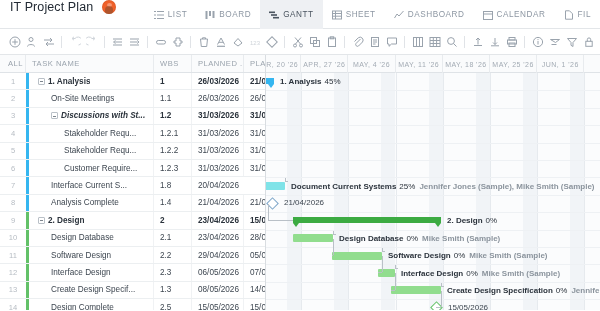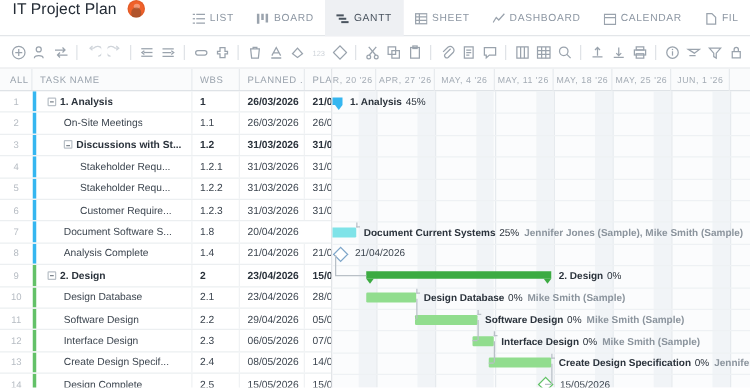--- a/index.html
+++ b/index.html
@@ -496,21 +496,21 @@
               </span>
             </div>
             <div class="cell c-wbs">1.1</div>
             <div class="cell c-ps">26/03/2026</div>
             <div class="cell c-pf">26/03/2026</div>
           </div>
           <div class="grow bold">
             <div class="cell c-all">3</div>
             <div class="cell c-name">
               <span class="cbar" style="background: rgb(53, 182, 240);"></span>
-              <span class="twrap" style="padding-left: 19px;">
+              <span class="twrap" style="padding-left: 19px; font-style: italic;">
                 <span class="toggle"></span>
                 <span class="tname">Discussions with St...</span>
               </span>
             </div>
             <div class="cell c-wbs">1.2</div>
             <div class="cell c-ps">31/03/2026</div>
             <div class="cell c-pf">31/03/2026</div>
           </div>
           <div class="grow">
             <div class="cell c-all">4</div>
@@ -546,21 +546,21 @@
             </div>
             <div class="cell c-wbs">1.2.3</div>
             <div class="cell c-ps">31/03/2026</div>
             <div class="cell c-pf">31/03/2026</div>
           </div>
           <div class="grow">
             <div class="cell c-all">7</div>
             <div class="cell c-name">
               <span class="cbar" style="background: rgb(53, 182, 240);"></span>
               <span class="twrap" style="padding-left: 19px;">
-                <span class="tname">Document Software S...</span>
+                <span class="tname">Interface Current S...</span>
               </span>
             </div>
             <div class="cell c-wbs">1.8</div>
             <div class="cell c-pf">20/04/2026</div>
           </div>
           <div class="grow">
             <div class="cell c-all">8</div>
             <div class="cell c-name">
               <span class="cbar" style="background: rgb(53, 182, 240);"></span>
               <span class="twrap" style="padding-left: 19px;">
@@ -621,21 +621,21 @@
             <div class="cell c-pf">07/05/2026</div>
           </div>
           <div class="grow">
             <div class="cell c-all">13</div>
             <div class="cell c-name">
               <span class="cbar" style="background: rgb(99, 193, 104);"></span>
               <span class="twrap" style="padding-left: 19px;">
                 <span class="tname">Create Design Specif...</span>
               </span>
             </div>
-            <div class="cell c-wbs">2.4</div>
+            <div class="cell c-wbs">1.3</div>
             <div class="cell c-ps">08/05/2026</div>
             <div class="cell c-pf">14/05/2026</div>
           </div>
           <div class="grow">
             <div class="cell c-all">14</div>
             <div class="cell c-name">
               <span class="cbar" style="background: rgb(99, 193, 104);"></span>
               <span class="twrap" style="padding-left: 19px;">
                 <span class="tname">Design Complete</span>
               </span>

